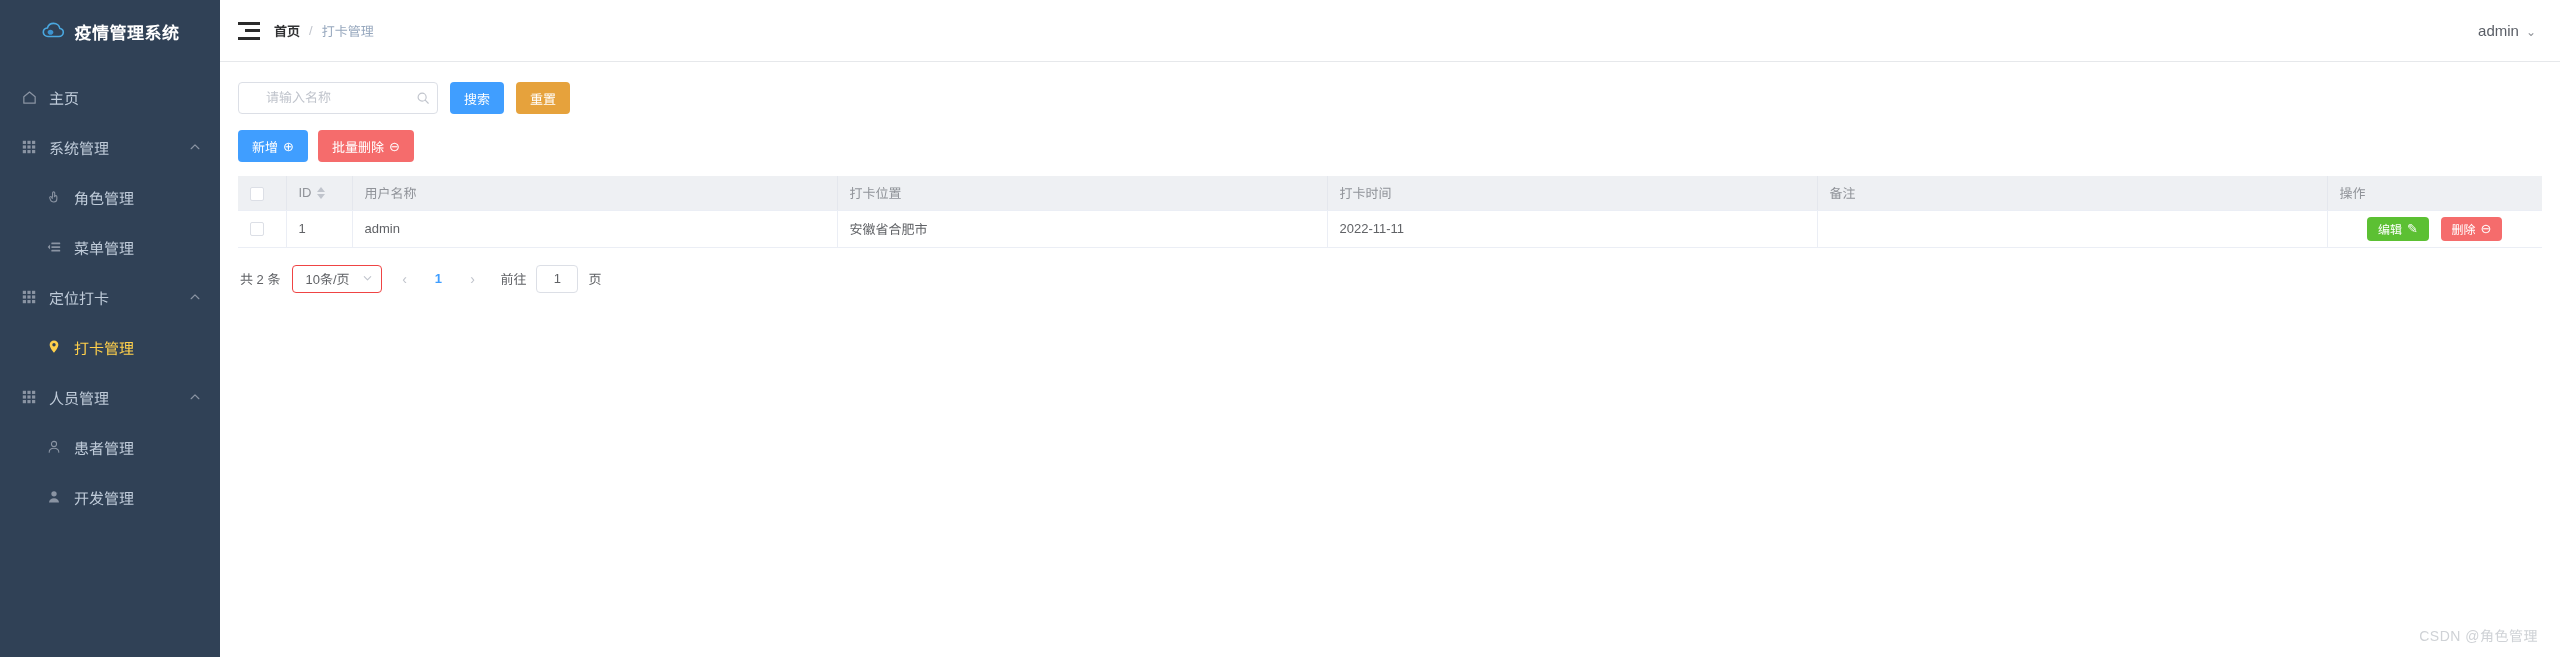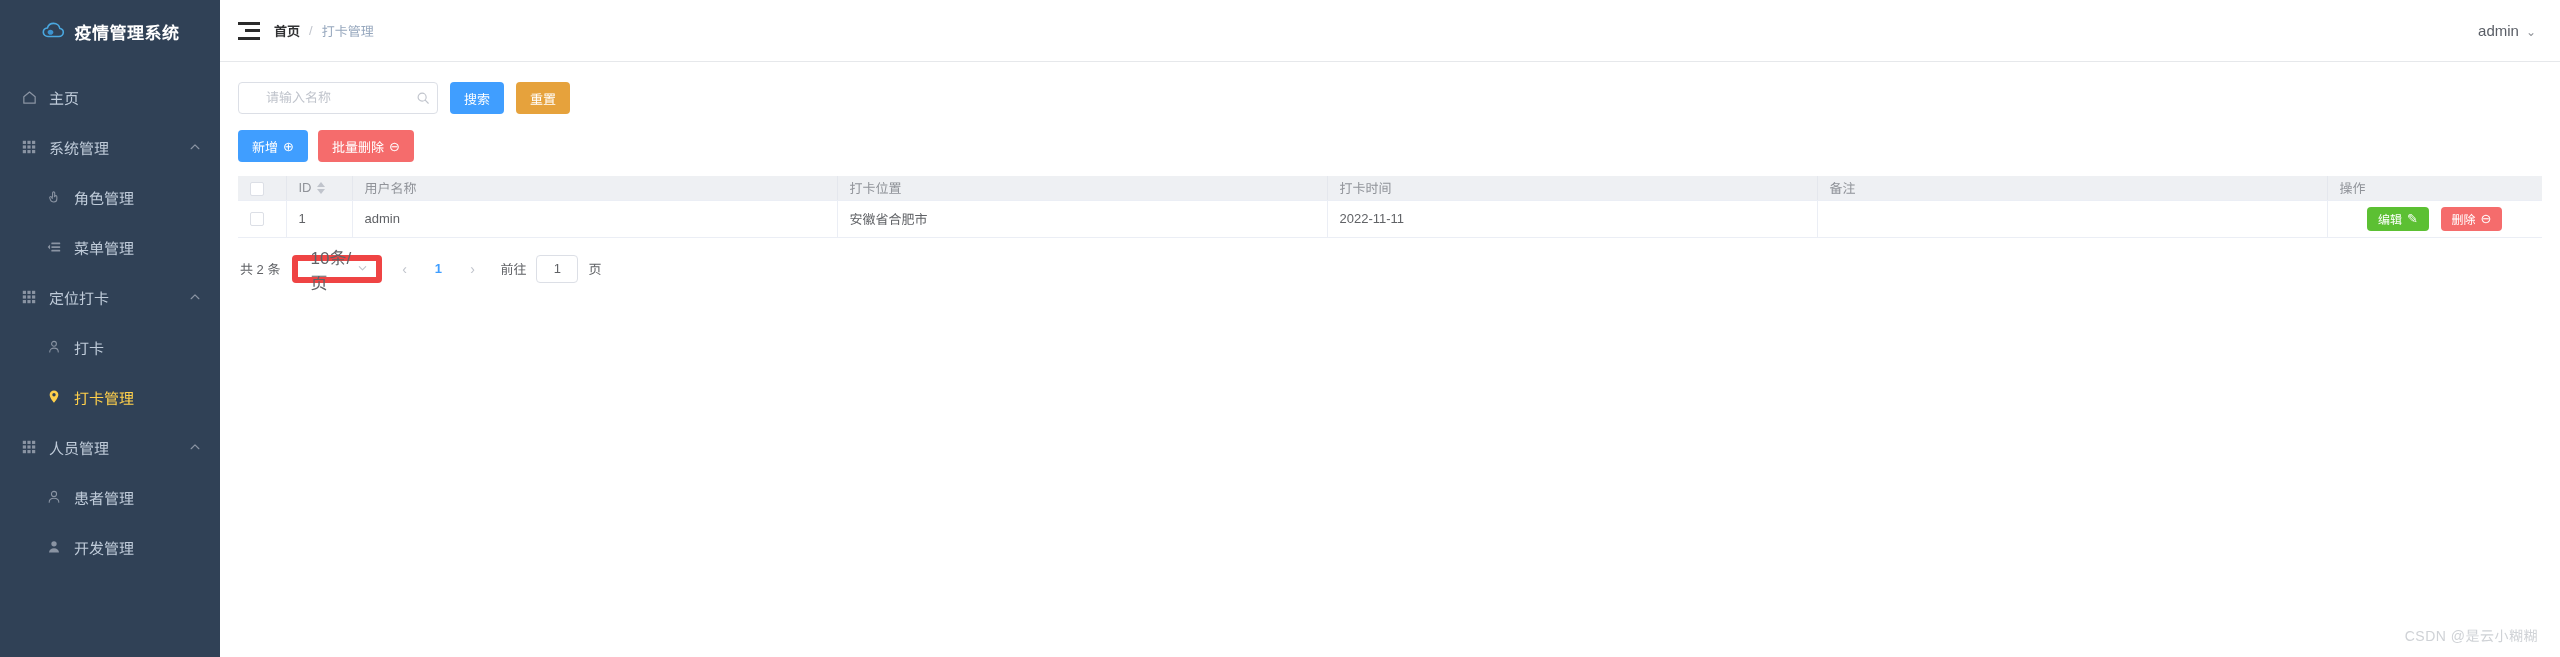--- a/index.html
+++ b/index.html
@@ -107,21 +107,21 @@
   .btn .bi { font-size: 13px; line-height: 1; }
   .action-row { display: flex; align-items: center; gap: 10px; margin-bottom: 14px; }
 
   
   table.data-table {
     width: 100%; border-collapse: collapse; table-layout: fixed;
     font-size: 13px;
   }
   table.data-table thead th {
     background: #eef0f3; color: #909399; font-weight: normal;
-    text-align: left; height: 24px; padding: 0 12px;
+    text-align: left; height: 34px; padding: 0 12px;
     border-bottom: 1px solid #ebeef5;
     white-space: nowrap; overflow: hidden;
   }
   table.data-table tbody td {
     height: 37px; padding: 0 12px; color: #606266;
     border-bottom: 1px solid #ebeef5;
     border-right: 1px solid #ebeef5;
     white-space: nowrap; overflow: hidden; text-overflow: ellipsis;
     background: #fff;
   }
@@ -155,23 +155,23 @@
   .th-inner { display: inline-flex; align-items: center; }
 
   
   .pager {
     display: flex; align-items: center; gap: 10px;
     padding: 17px 2px 0 2px; font-size: 13px; color: #606266;
   }
   .pg-total { margin-right: 2px; }
   .pg-select {
     position: relative; width: 90px; height: 28px;
-    border: 6px solid #ef4444; border-radius: 4px; background: #fff;
+    border: 1px solid #ef4444; border-radius: 4px; background: #fff;
     display: flex; align-items: center; padding: 0 24px 0 12px;
-    color: #606266; cursor: pointer; font-size: 17px;
+    color: #606266; cursor: pointer; font-size: 13px;
   }
   .pg-select .sel-caret {
     position: absolute; right: 8px; top: 50%; transform: translateY(-50%);
     color: #c0c4cc; font-size: 11px;
   }
   .pg-arrow {
     width: 24px; height: 28px; display: flex; align-items: center;
     justify-content: center; color: #c0c4cc; cursor: pointer; font-size: 14px;
   }
   .pg-num {
@@ -280,29 +280,20 @@
           </svg>
         </span>
         <span class="mi-label">定位打卡</span>
         <span class="mi-arrow">
           <svg viewBox="0 0 14 14" width="12" height="12" fill="none" stroke="currentColor" stroke-width="1.4">
             <path d="M2.5 9 7 4.6 11.5 9" stroke-linecap="round" stroke-linejoin="round"></path>
           </svg>
         </span>
       </div>
 
-      <div class="menu-leaf">
-        <span class="mi-icon">
-          <svg viewBox="0 0 18 18" width="16" height="16" fill="none" stroke="currentColor" stroke-width="1.2">
-            <circle cx="9" cy="5.4" r="2.7"></circle>
-            <path d="M4.2 14.6c0-2.6 2.1-4.3 4.8-4.3s4.8 1.7 4.8 4.3" stroke-linecap="round"></path>
-          </svg>
-        </span>
-        <span class="mi-label">打卡</span>
-      </div>
 
       <div class="menu-leaf active">
         <span class="mi-icon">
           <svg viewBox="0 0 18 18" width="16" height="16" fill="currentColor">
             <path d="M9 1.8c-2.7 0-4.9 2.1-4.9 4.8 0 3.5 4.9 9 4.9 9s4.9-5.5 4.9-9c0-2.7-2.2-4.8-4.9-4.8z"></path>
             <circle cx="9" cy="6.5" r="1.9" fill="#304156"></circle>
           </svg>
         </span>
         <span class="mi-label">打卡管理</span>
       </div>
@@ -467,16 +458,16 @@
         <span class="pg-arrow">‹</span>
         <span class="pg-num">1</span>
         <span class="pg-arrow">›</span>
         <span class="pg-jump-label">前往</span>
         <input class="pg-jump-input" type="text" value="1" style="">
         <span class="pg-jump-suffix">页</span>
       </div>
 
     </div>
 
-    <div class="watermark">CSDN @是云小糊糊</div>
+    <div class="watermark">CSDN @角色管理</div>
 
   </section>
 </div>
 
 </body></html>

